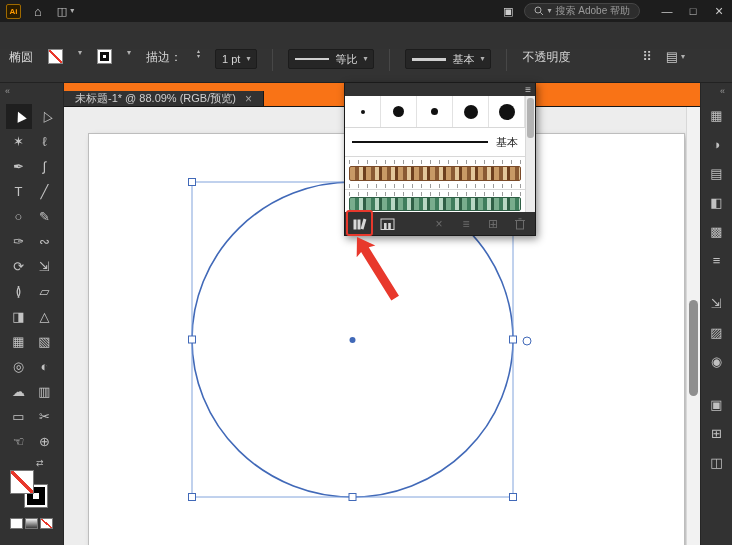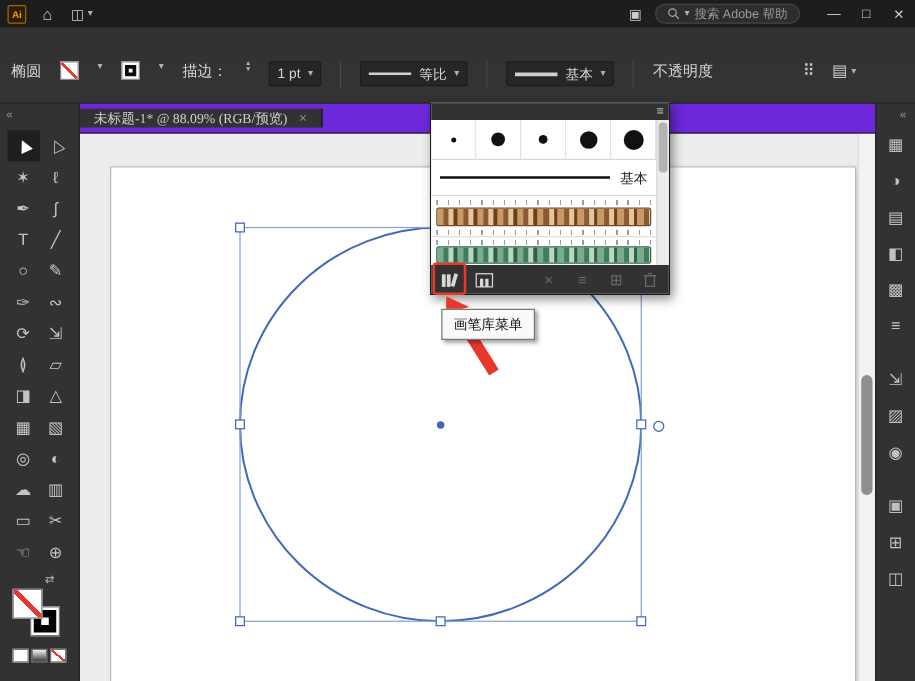--- a/index.html
+++ b/index.html
@@ -51,21 +51,21 @@
 .fs-stroke::after{content:"";position:absolute;inset:2px;border:6px solid #000000;}
 .fs-fill{position:absolute;left:0;top:0;width:24px;height:24px;background:#ffffff;border:1px solid #777777;z-index:1;}
 .mini-swatches{display:flex;gap:2px;margin:8px 0 0 10px;}
 .mini{width:13px;height:11px;border:1px solid #777777;position:relative;}
 .m-color{background:#ffffff;}
 .m-grad{background:linear-gradient(to bottom,#f2f2f2,#3c3c3c);}
 .m-none{background:#ffffff;}
 
 
 .main{position:absolute;left:64px;top:83px;right:32px;bottom:0;display:flex;flex-direction:column;}
-.tabbar{height:24px;background:#6d28d9;display:flex;align-items:center;border-bottom:1px solid #161616;font-family:Liberation Serif, serif;}
+.tabbar{height:24px;background:#f97316;display:flex;align-items:flex-end;border-bottom:1px solid #161616;}
 .tab{display:flex;align-items:center;gap:9px;background:#323232;padding:0 11px;font-size:11px;color:#cfcfcf;border-right:1px solid #161616;white-space:nowrap;}
 .tab-close{color:#a5a5a5;font-size:12px;}
 .canvas{flex:1;position:relative;background:#ededed;overflow:hidden;}
 .artboard{position:absolute;left:24px;top:26px;width:597px;height:600px;background:#ffffff;border:1px solid #bdbdbd;box-shadow:3px 3px 6px rgba(0,0,0,.22);}
 .v-scroll{position:absolute;right:0;top:0;bottom:0;width:14px;background:#f2f2f2;border-left:1px solid #d8d8d8;}
 .v-thumb{position:absolute;left:2px;width:9px;top:193px;height:96px;background:#8f8f8f;border-radius:5px;}
 
 
 .dock{position:absolute;right:0;top:83px;bottom:0;width:32px;background:#323232;border-left:1px solid #262626;display:flex;flex-direction:column;align-items:center;}
 .dock-header{height:16px;align-self:flex-end;padding-right:7px;color:#9a9a9a;font-size:9px;display:flex;align-items:center;}
@@ -390,15 +390,14 @@
           </svg>
       </span>
       <span class="red-box"></span>
     </div>
   </div>
 
   <svg class="red-arrow" width="100" height="100" viewBox="0 0 100 100">
     <path d="M0,0 L11,17 L4.5,15 L4.5,72 L-4.5,72 L-4.5,15 L-11,17 Z" transform="translate(27,9) rotate(-32)" style="fill:var(--accent-red)"></path>
   </svg>
 
-  <div class="tooltip">画笔库菜单</div>
 
 </div>
 
 </body></html>

